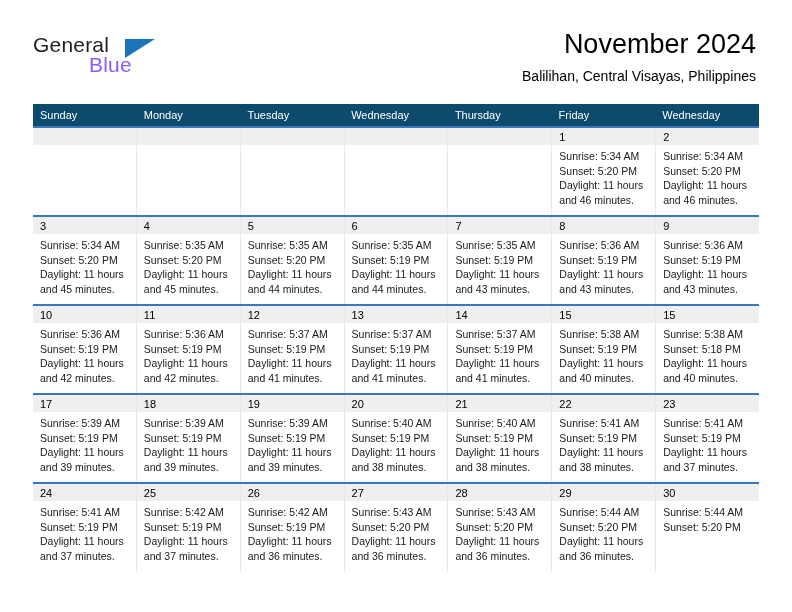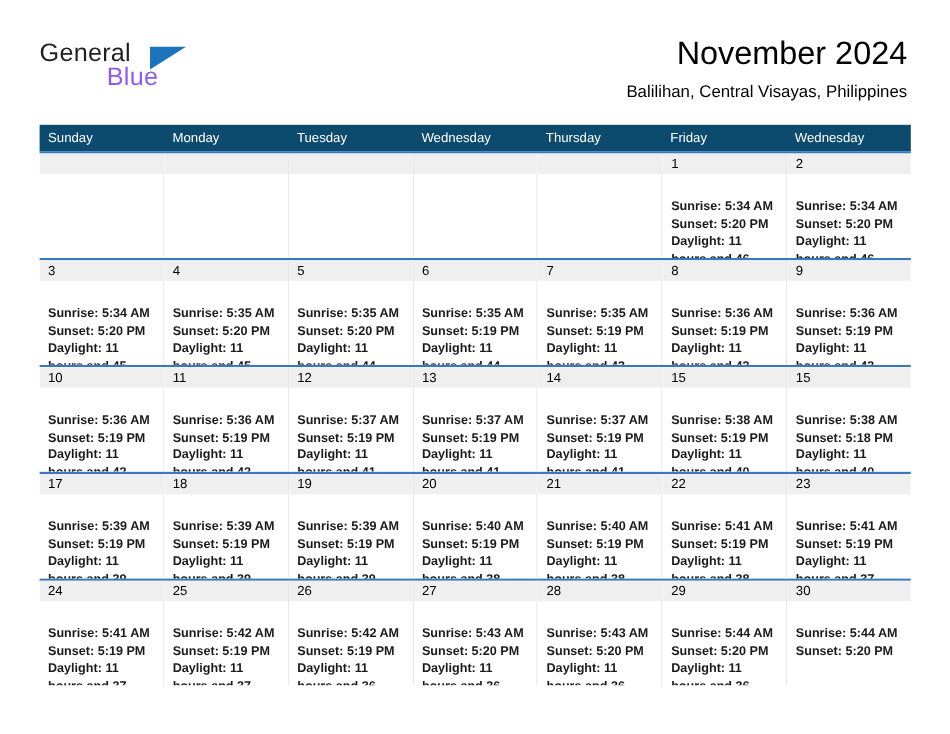--- a/index.html
+++ b/index.html
@@ -138,25 +138,24 @@
     box-sizing: border-box;
     padding: 1px 0 0 7px;
     font-size: 11px;
     color: #000000;
     line-height: 16px;
   }
   .day.empty .day-num-band {
     background: #efefef;
   }
   .day-body {
-    padding: 20px 6px 0 7px;
+    padding: 4px 6px 0 7px;
     font-size: 10.5px;
     line-height: 14.6px;
     color: #1a1a1a;
-    font-weight: bold;
   }
   .day-body div {
     white-space: nowrap;
   }
   .day-body .daylight {
     white-space: normal;
   }
 </style>
 </head>
 <body>

